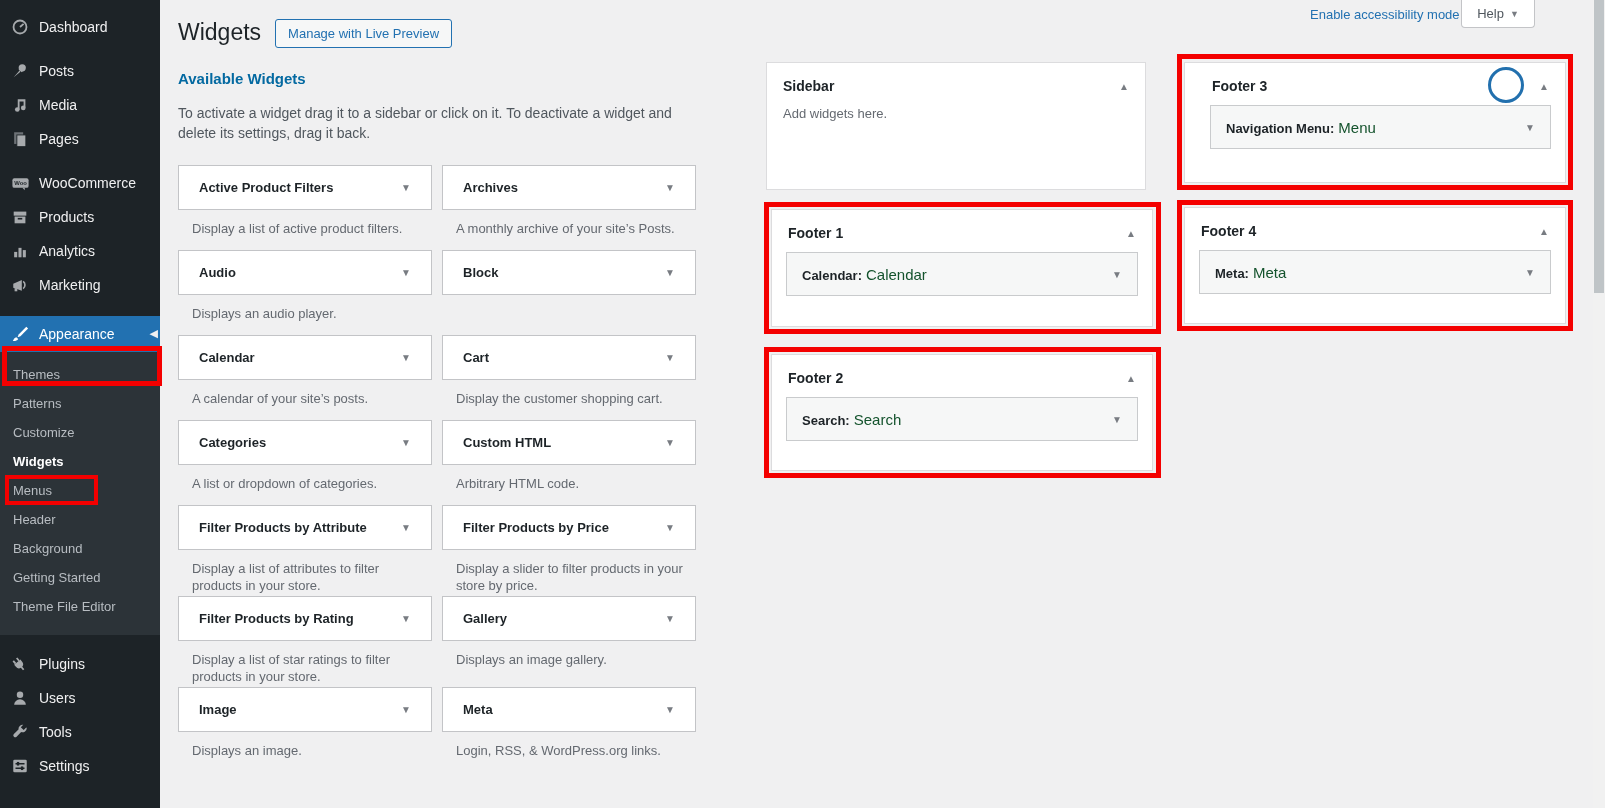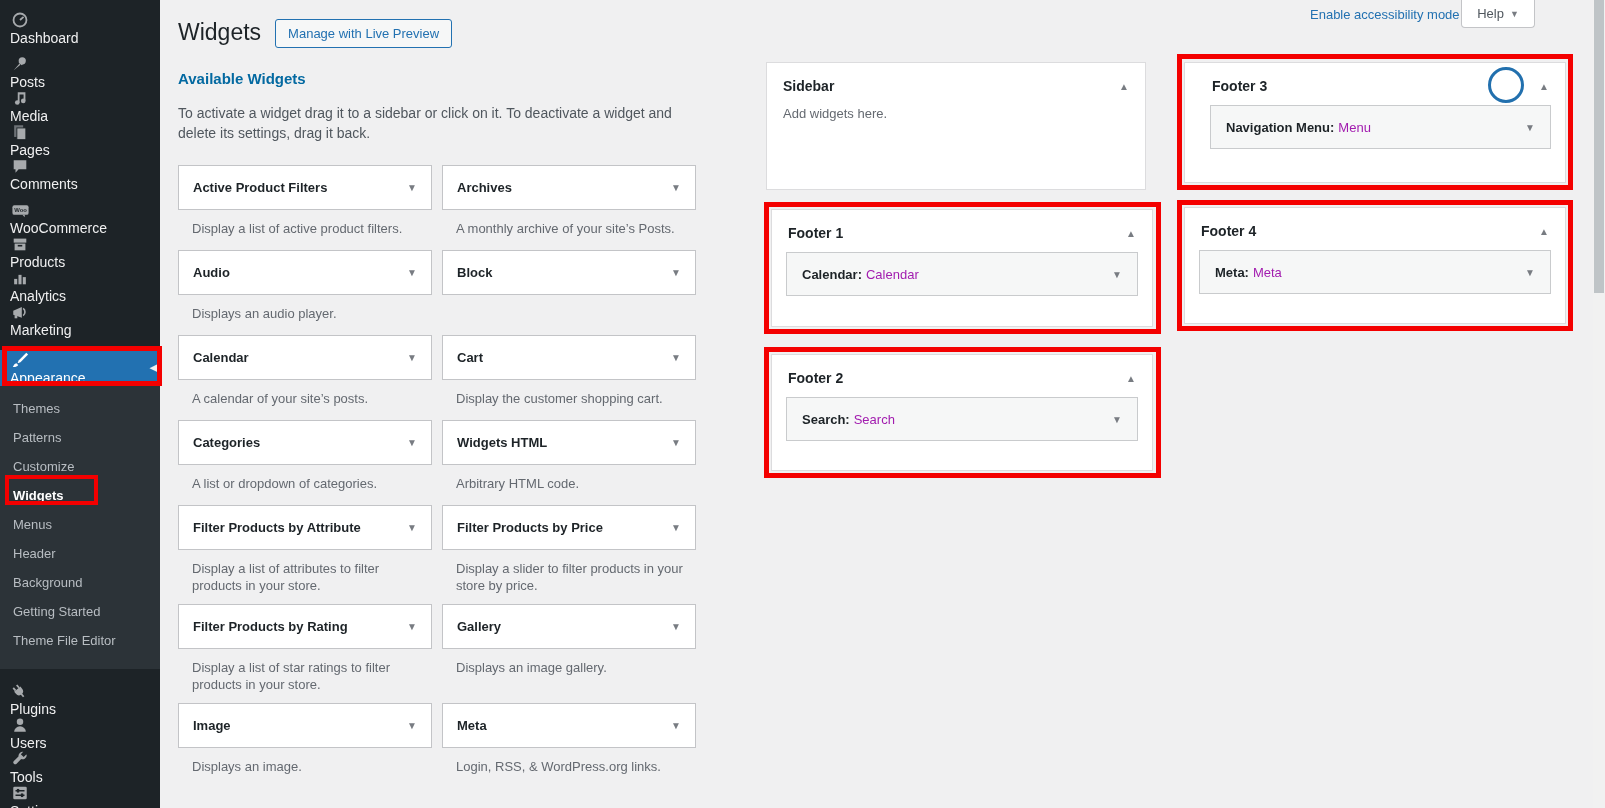--- a/index.html
+++ b/index.html
@@ -8,22 +8,22 @@
     font-family: "Liberation Sans", "DejaVu Sans", sans-serif;
     background:#f0f0f1; color:#1d2327; position:relative; font-size:13px;
   }
 
   
   #admin-menu {
     position:absolute; left:0; top:0; width:160px; height:808px;
     background:#1d2327; color:#f0f0f1; z-index:2;
   }
   .menu-item {
-    height:34px; display:flex; padding-left:10px;
-    font-size:14px; color:#f0f0f1; cursor:pointer; position:relative;flex-direction:column;
+    height:34px; display:flex; align-items:center; padding-left:10px;
+    font-size:14px; color:#f0f0f1; cursor:pointer; position:relative;
   }
   .menu-item .mi-icon { width:20px; height:20px; margin-right:9px; flex:0 0 20px; display:flex; align-items:center; justify-content:center; }
   .menu-sep { height:10px; }
   .menu-item.active {
     background:#2271b1; color:#fff; height:36px; margin:14px 0 0 0;
   }
   .submenu-arrow { position:absolute; right:2px; top:11px; color:#f0f0f1; font-size:11px; }
   #appearance-submenu {
     background:#2c3338; padding:8px 0 14px 0;
   }
@@ -64,46 +64,46 @@
   
   #available { position:absolute; left:178px; top:70px; width:518px; }
   #available-heading { font-size:15px; font-weight:bold; color:#0369a1; }
   #available-desc { margin-top:16px; font-size:14px; line-height:20px; color:#50575e; }
   .w-grid {
     margin-top:22px; display:grid; grid-template-columns:254px 254px; column-gap:10px;
   }
   .w-card {
     height:45px; background:#fff; border:1px solid #c3c4c7;
     display:flex; align-items:center; justify-content:space-between;
-    padding:0 14px; cursor:move;
+    padding:0 20px; cursor:move;
   }
   .w-card .w-title { font-size:13px; font-weight:bold; color:#1d2327; }
   .caret-down, .caret-up { font-size:10px; color:#787c82; }
   .w-desc {
     font-size:13px; line-height:17px; color:#646970;
-    padding:10px 10px 10px 14px; min-height:40px;
+    padding:10px 10px 2px 14px; min-height:40px;
   }
 
   
   .area-card {
     position:absolute; background:#fff; border:1px solid #dcdcde; z-index:1;
   }
   .area-head {
     display:flex; align-items:center; justify-content:space-between;
     padding:15px 16px 10px 16px; cursor:pointer;
   }
   .area-title { font-size:14px; font-weight:bold; color:#1d2327; }
   .area-placeholder { padding:2px 16px; font-size:13px; color:#646970; }
   .area-widget {
     margin:1px 14px 0 14px; height:44px; background:#f6f7f7; border:1px solid #c9cbcd;
     display:flex; align-items:center; justify-content:space-between; padding:0 15px;
     cursor:pointer;
   }
   .aw-type { font-weight:bold; color:#1d2327; font-size:13px; }
-  .aw-name { color:#a21caf; font-size:13px; margin-left:4px; }
+  .aw-name { color:#14532d; font-size:15px; margin-left:4px; }
 
   #area-sidebar { left:766px; top:62px;  width:380px; height:128px; }
   #area-footer1 { left:771px; top:209px; width:382px; height:118px; }
   #area-footer2 { left:771px; top:354px; width:382px; height:117px; }
   #area-footer3 { left:1184px; top:62px; width:382px; height:121px;padding-left:11px; }
   #area-footer4 { left:1184px; top:207px; width:382px; height:117px; }
 
   
   #scrollbar { position:absolute; left:1593px; top:0; width:12px; height:808px; background:#f1f1f1; z-index:5; }
   #scrollbar-thumb { position:absolute; left:1px; top:0; width:10px; height:293px; background:#bfc4c7; }
@@ -153,28 +153,20 @@
   <div class="menu-item">
     <span class="mi-icon">
       <svg width="18" height="18" viewBox="0 0 20 20">
           <rect x="3.5" y="2.5" width="10" height="13" fill="#6c7176"></rect>
           <rect x="6.5" y="5.5" width="10" height="13" fill="#a7aaad" stroke="#1d2327" stroke-width="1"></rect>
         </svg>
     </span>
     <span>Pages</span>
   </div>
 
-  <div class="menu-item">
-    <span class="mi-icon">
-      <svg width="18" height="18" viewBox="0 0 20 20">
-          <path d="M3 3.5 h14 v10 h-8.5 L5 17.5 v-4 H3 Z" fill="#a7aaad"></path>
-        </svg>
-    </span>
-    <span>Comments</span>
-  </div>
 
   <div class="menu-sep"></div>
 
   <div class="menu-item">
     <span class="mi-icon">
       <svg width="19" height="19" viewBox="0 0 20 20">
           <rect x="1.5" y="4.5" width="17" height="10" rx="2" fill="#a7aaad"></rect>
           <path d="M12 14.5 l2.5 2.5 v-2.5 Z" fill="#a7aaad"></path>
           <text x="10" y="12" font-size="6.2" font-weight="bold" text-anchor="middle" fill="#1d2327" font-family="Liberation Sans, sans-serif">Woo</text>
         </svg>
@@ -348,21 +340,21 @@
       <div class="w-cell">
         <div class="w-card">
           <span class="w-title">Categories</span>
           <span class="caret-down">▼</span>
         </div>
         <div class="w-desc">A list or dropdown of categories.</div>
       </div>
 
       <div class="w-cell">
         <div class="w-card">
-          <span class="w-title">Widgets HTML</span>
+          <span class="w-title">Custom HTML</span>
           <span class="caret-down">▼</span>
         </div>
         <div class="w-desc">Arbitrary HTML code.</div>
       </div>
 
       <div class="w-cell">
         <div class="w-card">
           <span class="w-title">Filter Products by Attribute</span>
           <span class="caret-down">▼</span>
         </div>

